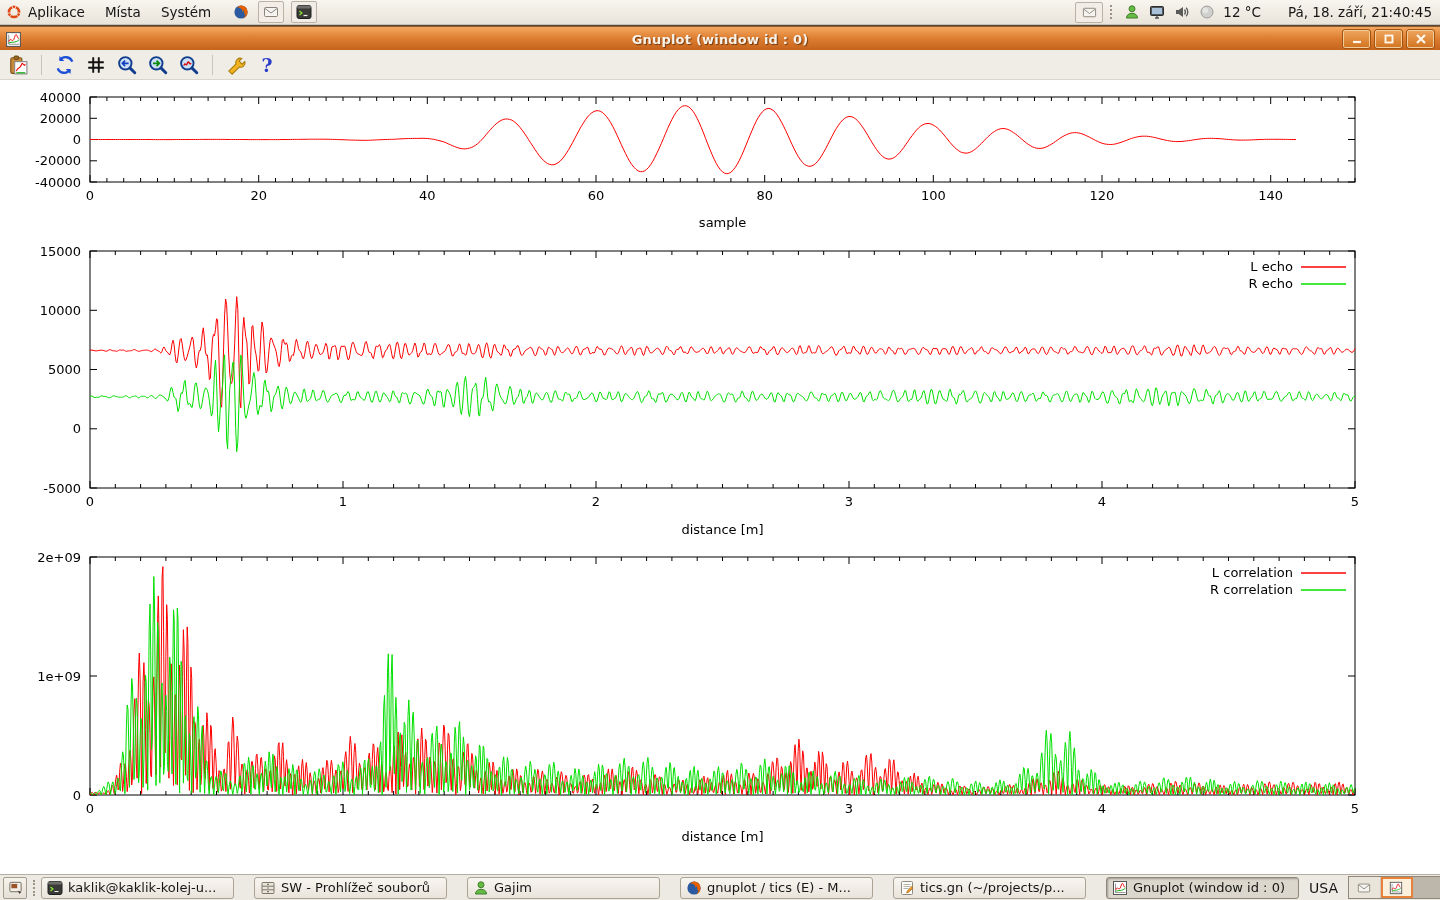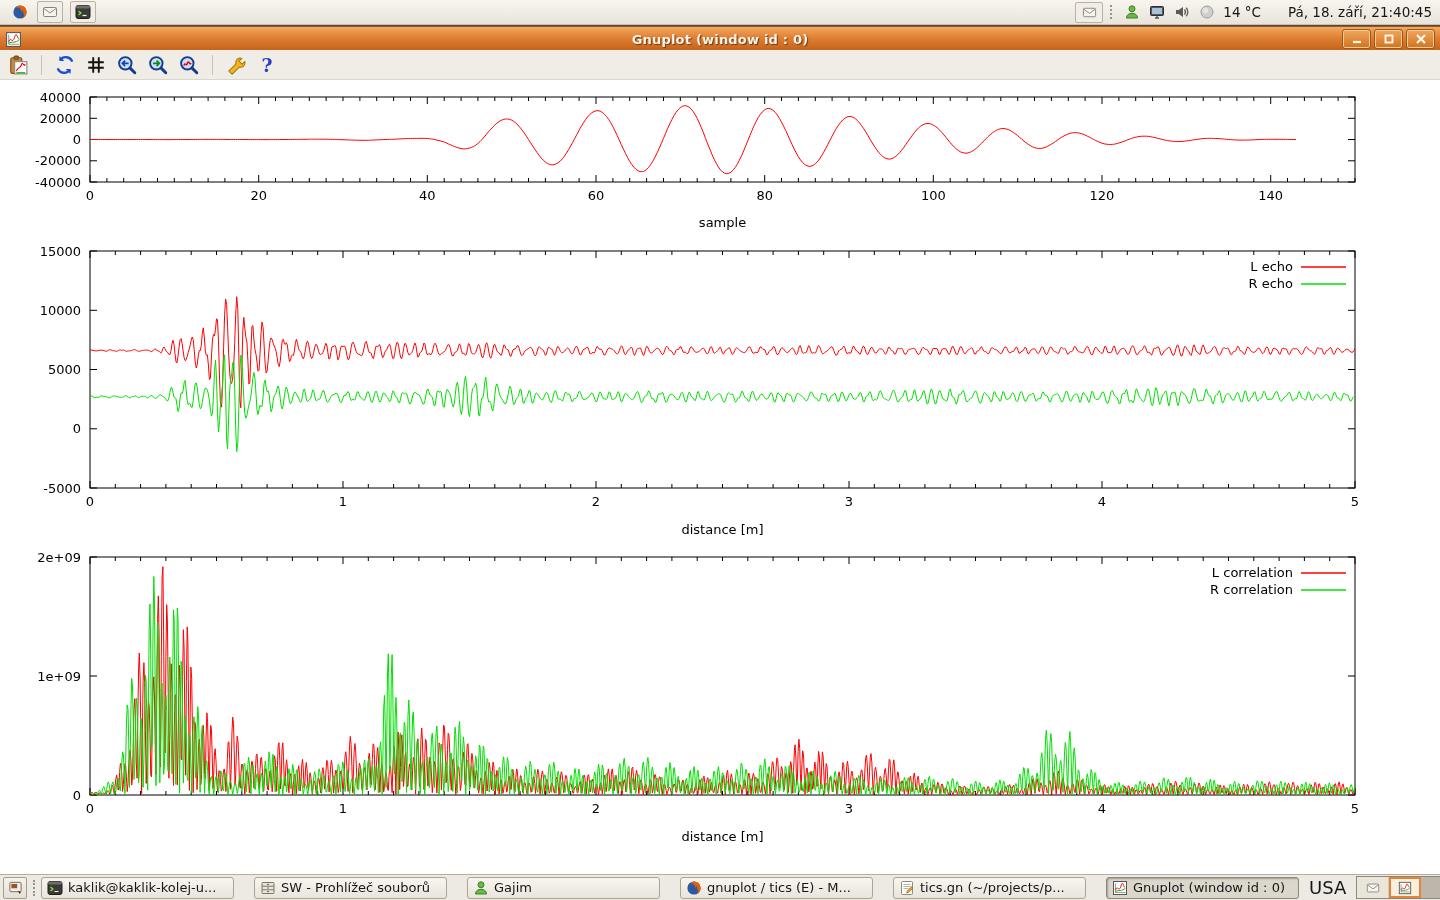--- a/index.html
+++ b/index.html
@@ -43,34 +43,53 @@
     box-sizing:border-box;font-size:13px;color:#161616;z-index:5;}
   .show-desktop{flex:0 0 22px;height:20px;border:1px solid #A59D90;border-radius:2px;
     background:linear-gradient(#F6F3EC,#E5E0D6);display:flex;align-items:center;justify-content:center;}
   .tb-grip{width:4px;height:16px;border-left:2px dotted #9A9488;margin:0 2px;}
   .task-item{flex:0 0 181px;height:20px;border:1px solid #ABA394;border-radius:3px;
     background:linear-gradient(#F8F5F0,#E9E4DB);display:flex;align-items:center;gap:5px;
     padding:0 5px;overflow:hidden;white-space:nowrap;}
   .task-item.active{background:#DCD7CC;box-shadow:inset 1px 1px 2px rgba(0,0,0,.28);border-color:#8F887A;}
   .task-item .ti{flex:0 0 16px;height:16px;}
   .task-item .tl{overflow:hidden;}
-  .kbd{margin-left:auto;font-size:18px;padding:0 6px;}
+  .kbd{margin-left:auto;font-size:14px;padding:0 6px;}
   .ws{display:flex;height:21px;border:1px solid #8F887A;background:#BDB6AA;}
   .ws-cell{width:31px;display:flex;align-items:center;justify-content:center;
     border-right:1px solid #CFC9BE;background:#BDB6AA;}
   .ws-cell:last-child{border-right:none;}
   .ws-cell.has-icon{background:#EAE5DB;}
   .ws-cell.active{background:#FAF0DC;outline:2px solid #E8813A;outline-offset:-2px;}
   .trash{width:22px;height:22px;margin-left:8px;margin-right:2px;}
   svg{display:block;}
 </style>
 </head>
 <body>
 
 <div class="panel">
+  <div id="panel-menus" style="display:flex;align-items:center;">
+      <div class="menu-item">
+        <span>
+          <svg width="16" height="16" viewBox="0 0 16 16" xmlns="http://www.w3.org/2000/svg">
+            <circle cx="8" cy="8" r="5" fill="none" stroke="#DD4814" stroke-width="2.6"></circle>
+            <circle cx="8" cy="2.8" r="1.8" fill="#DD4814" stroke="#F8F5EF" stroke-width="0.8"></circle>
+            <circle cx="3.4" cy="10.6" r="1.8" fill="#DD4814" stroke="#F8F5EF" stroke-width="0.8"></circle>
+            <circle cx="12.6" cy="10.6" r="1.8" fill="#DD4814" stroke="#F8F5EF" stroke-width="0.8"></circle>
+          </svg>
+        </span>
+        <span>Aplikace</span>
+      </div>
+      <div class="menu-item">
+        <span>Místa</span>
+      </div>
+      <div class="menu-item">
+        <span>Systém</span>
+      </div>
+    </div>
   <div class="launchers" id="panel-launchers">
       <span class="launcher">
         <svg width="16" height="16" viewBox="0 0 16 16" xmlns="http://www.w3.org/2000/svg">
           <circle cx="8" cy="8" r="6.6" fill="#2C5AA0"></circle>
           <path d="M8 1.4a6.6 6.6 0 0 1 6.6 6.6c0 3-1.9 5.5-4.3 6.3 1.5-1.3 2.3-3.2 1.9-5-.2.5-.6.9-1.1 1 .5-1.6.2-3.4-.9-4.6.3 1-.1 2-.9 2.4.4-1.6-.4-3.2-1.8-3.9-1.6-.9-2.4-.8-3.5-.3C5 2.3 6.4 1.4 8 1.4z" fill="#E66000"></path>
         </svg>
       </span>
       <span class="launcher framed">
         <svg width="16" height="16" viewBox="0 0 16 16" xmlns="http://www.w3.org/2000/svg">
           <rect x="1.5" y="3.5" width="13" height="9" rx="1" fill="#F6F4F0" stroke="#8A857C"></rect>
@@ -112,21 +131,21 @@
           <path d="M2 6v4h2.6L9 13V3L4.6 6z" fill="#5A5A58"></path>
           <path d="M10.5 5.5a4 4 0 0 1 0 5M12.2 3.8a6.2 6.2 0 0 1 0 8.4" stroke="#5A5A58" fill="none" stroke-width="1.3"></path>
         </svg>
       </span>
     <span class="p-ico" id="tray-weather">
         <svg width="16" height="16" viewBox="0 0 16 16" xmlns="http://www.w3.org/2000/svg">
           <circle cx="8" cy="8" r="6" fill="#CFCFCD" stroke="#9D9D9B"></circle>
           <circle cx="6.4" cy="6.4" r="2.8" fill="#E4E4E2"></circle>
         </svg>
       </span>
-    <span>14 °C</span>
+    <span>12 °C</span>
     <span style="margin-left:20px;">Pá, 18. září, 21:40:45</span>
   </div>
 </div>
 <div class="win-sep"></div>
 
 <div class="titlebar">
   <span class="title-text">Gnuplot (window id : 0)</span>
   <span class="win-icon" id="title-icon">
       <svg width="17" height="17" viewBox="0 0 16 16" xmlns="http://www.w3.org/2000/svg">
         <rect x="1.5" y="1.5" width="13" height="13" fill="#FFF" stroke="#555"></rect>

